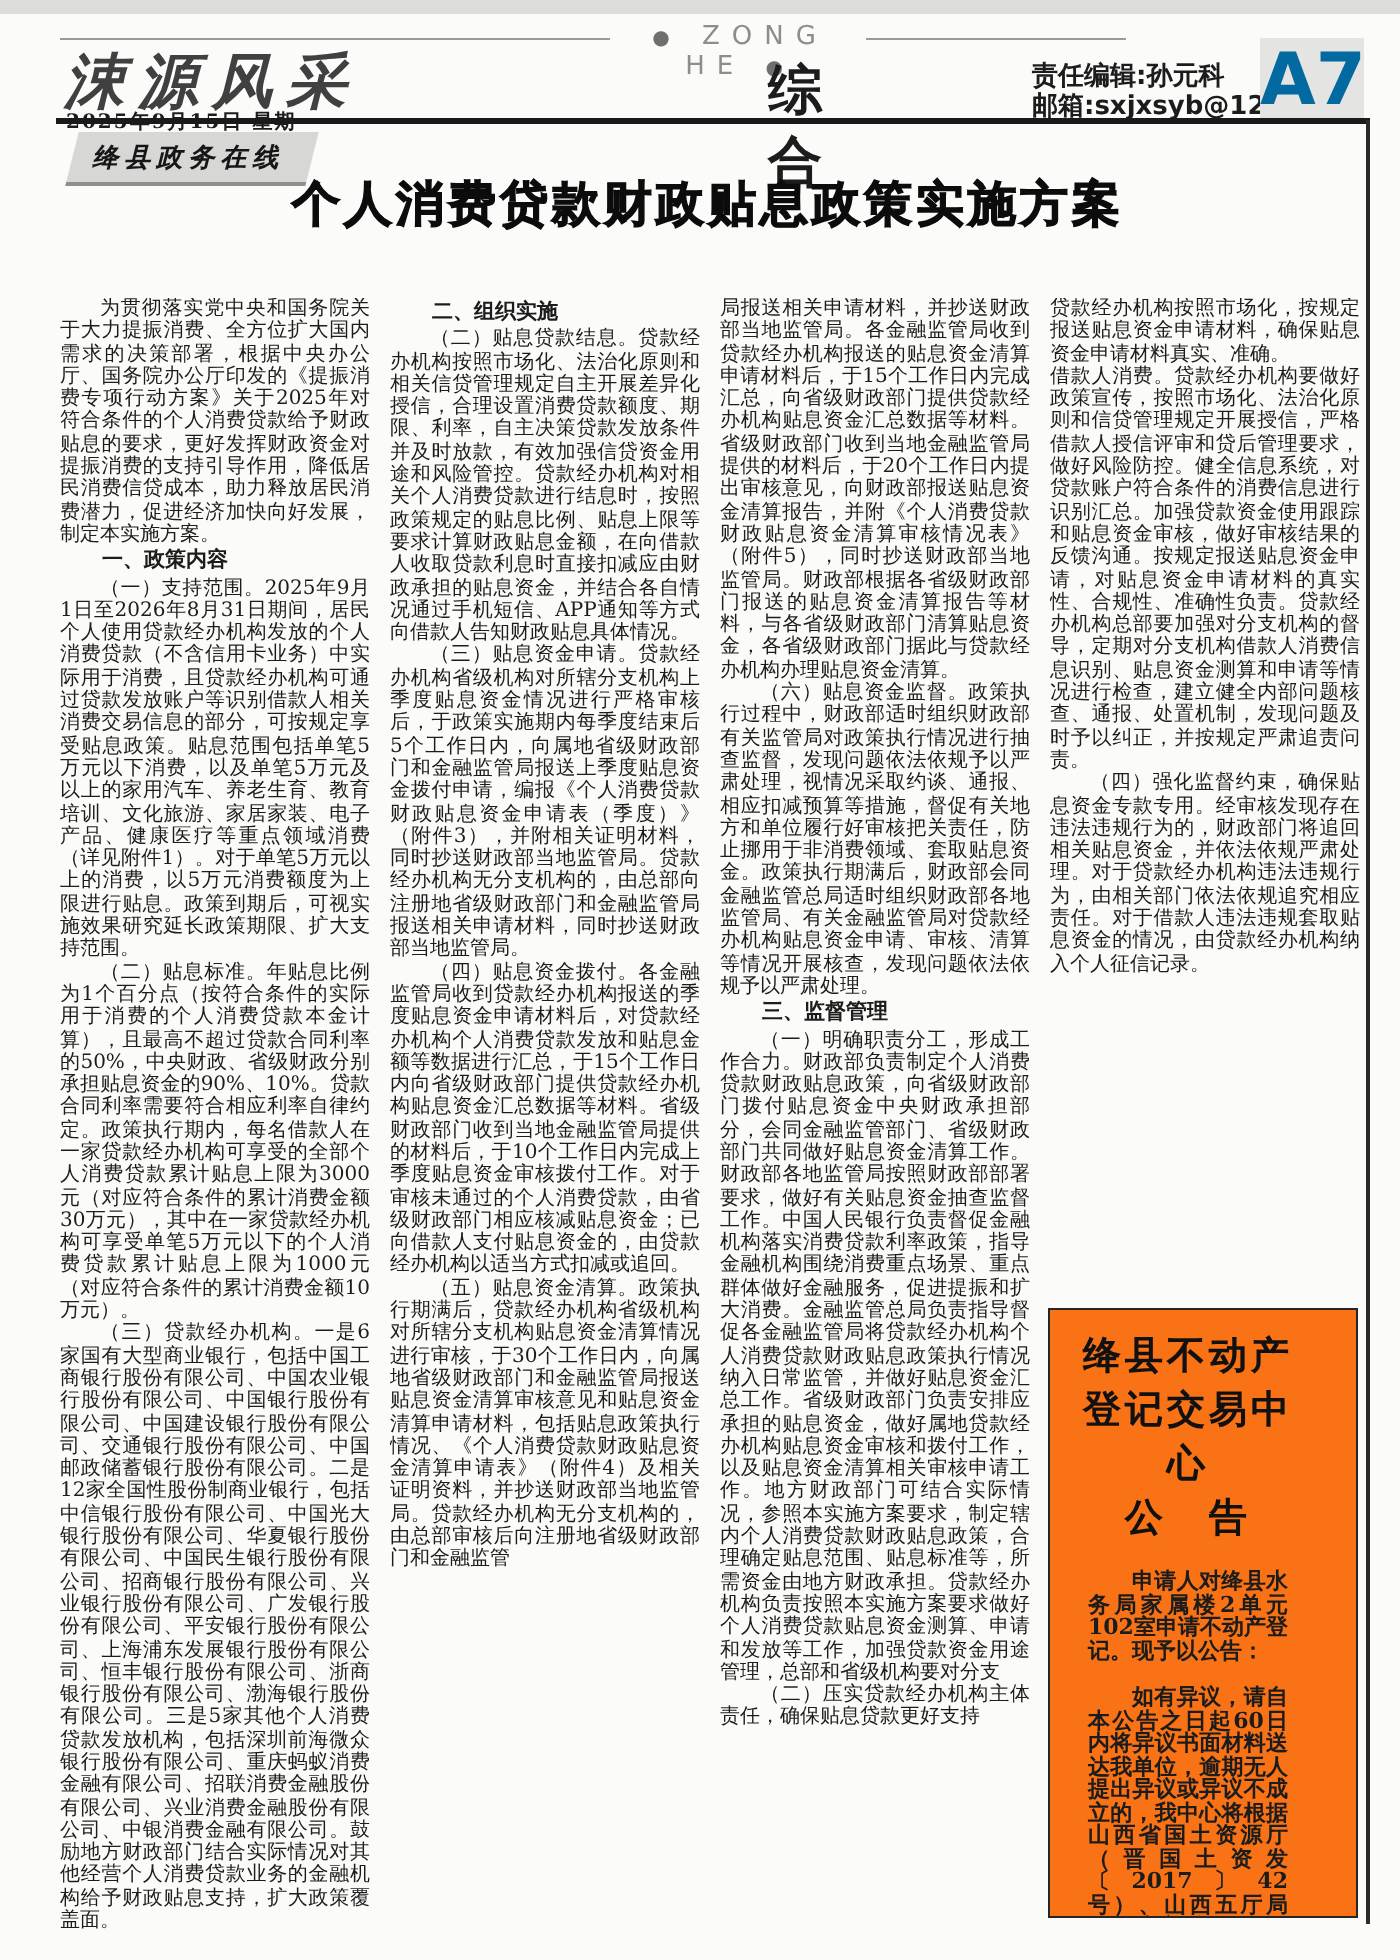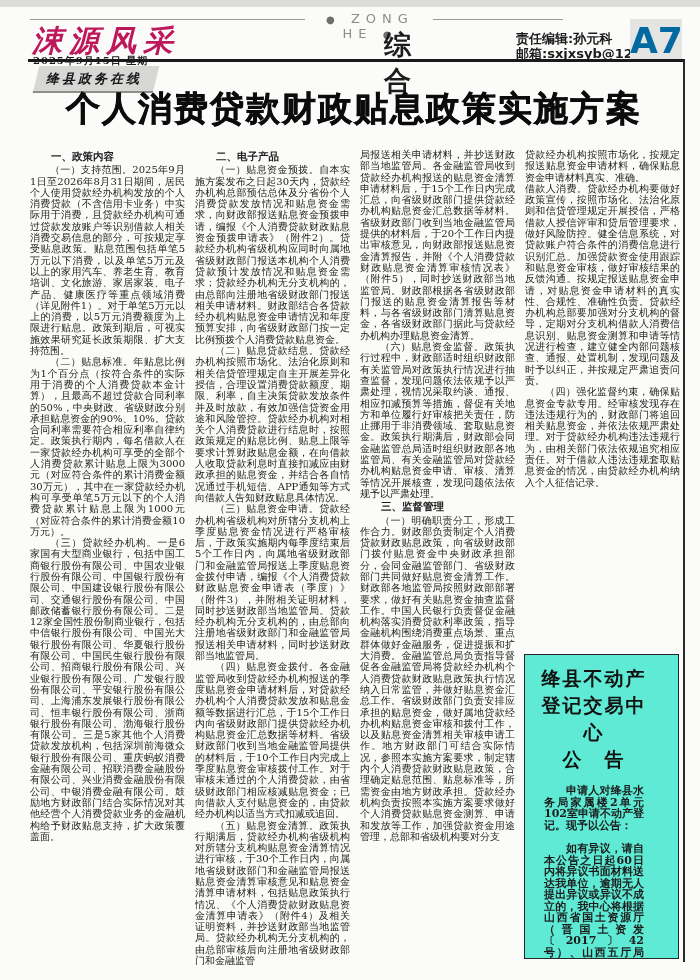--- a/index.html
+++ b/index.html
@@ -12,21 +12,21 @@
   .top-strip{position:absolute;left:0;top:0;width:700px;height:7px;background:#dddddb;}
   .bottom-shadow{position:absolute;left:0;top:962px;width:700px;height:18px;
     background:linear-gradient(180deg,#b9b9b7 0%,#8f8f8d 55%,#airy 100%,#9a9a98 100%);}
   .right-rule{position:absolute;left:683px;top:60px;width:2px;height:902px;background:#2a2a2a;}
 
   
   .hdr{position:absolute;left:0;top:7px;width:700px;height:52px;}
   .hdr-topline-left{position:absolute;left:30px;top:12px;width:275px;height:1px;background:#9a9a98;}
   .hdr-topline-right{position:absolute;left:433px;top:12px;width:130px;height:1px;background:#9a9a98;}
   .masthead{position:absolute;left:32px;top:14px;font-size:30px;font-weight:bold;font-style:italic;
-    letter-spacing:7px;color:#be185d;font-family:Liberation Sans, sans-serif;}
+    letter-spacing:7px;color:#404040;font-family:Liberation Sans, sans-serif;}
   .dateline{position:absolute;left:33px;top:47px;font-size:10px;font-weight:bold;letter-spacing:1px;}
   .section-en{position:absolute;left:305px;top:4px;width:130px;text-align:center;
     color:#8d8d8b;font-size:13px;letter-spacing:6px;font-family:"DejaVu Sans",sans-serif;}
   .section-en .dot{color:#6f6f6d;font-size:10px;}
   .section-cn{position:absolute;left:300px;top:20px;width:145px;text-align:right;
     font-size:27px;font-weight:bold;letter-spacing:34px;text-indent:34px;
     font-family:"DejaVu Serif",serif;}
   .editor-box{position:absolute;left:516px;top:24px;font-size:13px;font-weight:bold;
     line-height:15px;font-family:"DejaVu Sans",sans-serif;}
   .page-no{position:absolute;left:630px;top:12px;width:52px;height:42px;background:#e4e4e2;
@@ -35,37 +35,37 @@
   .hdr-rule{position:absolute;left:28px;top:59px;width:657px;height:3px;background:#1a1a1a;}
 
   
   .tag{position:absolute;left:36px;top:66px;padding:2px 14px 3px 10px;background:#d7d7d5;
     border-bottom:2px solid #8e8e8c;transform:skewX(-14deg);}
   .tag span{display:inline-block;transform:skewX(14deg);font-size:13px;font-weight:bold;
     font-style:italic;letter-spacing:3px;color:#161616;}
 
   
   .headline{position:absolute;left:30px;top:86px;width:648px;text-align:center;
-    font-size:34px;font-weight:900;letter-spacing:2px;color:#0c0c0c;
+    font-size:24px;font-weight:900;letter-spacing:2px;color:#0c0c0c;
     font-family:"DejaVu Serif",serif;-webkit-text-stroke:0.6px #0c0c0c;}
 
   
   .columns{position:absolute;left:30px;top:149px;width:649px;height:816px;
     display:flex;gap:10px;}
   .col{width:155px;height:816px;overflow:hidden;flex:0 0 auto;}
   .col p,.col h3{margin:0;font-size:10px;line-height:11.3px;text-align:justify;
     font-family:"DejaVu Serif",serif;font-weight:normal;}
   .col p.p{text-indent:2em;}
   .col p.p-cont{text-indent:0;}
   .col h3.h{font-size:10.5px;font-weight:bold;text-indent:2em;margin:2px 0 2px 0;
     font-family:"DejaVu Sans",sans-serif;}
 
   
   .notice{position:absolute;left:524px;top:654px;width:155px;height:305px;box-sizing:border-box;
-    border:1.5px solid #262626;background:#5eead4;padding:10px 22px 6px 7px;overflow:hidden;}
+    border:1.5px solid #262626;background:#f97316;padding:10px 22px 6px 7px;overflow:hidden;}
   .notice .ntitle{text-align:center;font-size:19px;font-weight:900;line-height:27px;
     letter-spacing:2px;font-family:"DejaVu Serif",serif;color:#111;}
   .notice .nbody{margin-top:8px;}
   .notice .nbody p{margin:12px;font-size:11px;line-height:11.5px;text-align:justify;text-indent:2em;font-weight:bold;}
   .notice .nfoot{margin-top:9px;font-size:9.5px;font-weight:bold;text-align:right;line-height:13px;}
 </style>
 </head>
 <body>
 
 <div class="top-strip"></div>
@@ -84,38 +84,39 @@
   <div class="page-no">A7</div>
 </div>
 <div class="hdr-rule"></div>
 
 <div class="tag"><span>绛县政务在线</span></div>
 
 <div class="headline">个人消费贷款财政贴息政策实施方案</div>
 
 <div class="columns" id="columns">
     <div class="col">
+      <p class="p">为贯彻落实党中央和国务院关于大力提振消费、全方位扩大国内需求的决策部署，根据中央办公厅、国务院办公厅印发的《提振消费专项行动方案》关于2025年对符合条件的个人消费贷款给予财政贴息的要求，更好发挥财政资金对提振消费的支持引导作用，降低居民消费信贷成本，助力释放居民消费潜力，促进经济加快向好发展，制定本实施方案。</p>
       <h3 class="h">一、政策内容</h3>
       <p class="p">（一）支持范围。2025年9月1日至2026年8月31日期间，居民个人使用贷款经办机构发放的个人消费贷款（不含信用卡业务）中实际用于消费，且贷款经办机构可通过贷款发放账户等识别借款人相关消费交易信息的部分，可按规定享受贴息政策。贴息范围包括单笔5万元以下消费，以及单笔5万元及以上的家用汽车、养老生育、教育培训、文化旅游、家居家装、电子产品、健康医疗等重点领域消费（详见附件1）。对于单笔5万元以上的消费，以5万元消费额度为上限进行贴息。政策到期后，可视实施效果研究延长政策期限、扩大支持范围。</p>
       <p class="p">（二）贴息标准。年贴息比例为1个百分点（按符合条件的实际用于消费的个人消费贷款本金计算），且最高不超过贷款合同利率的50%，中央财政、省级财政分别承担贴息资金的90%、10%。贷款合同利率需要符合相应利率自律约定。政策执行期内，每名借款人在一家贷款经办机构可享受的全部个人消费贷款累计贴息上限为3000元（对应符合条件的累计消费金额30万元），其中在一家贷款经办机构可享受单笔5万元以下的个人消费贷款累计贴息上限为1000元（对应符合条件的累计消费金额10万元）。</p>
       <p class="p">（三）贷款经办机构。一是6家国有大型商业银行，包括中国工商银行股份有限公司、中国农业银行股份有限公司、中国银行股份有限公司、中国建设银行股份有限公司、交通银行股份有限公司、中国邮政储蓄银行股份有限公司。二是12家全国性股份制商业银行，包括中信银行股份有限公司、中国光大银行股份有限公司、华夏银行股份有限公司、中国民生银行股份有限公司、招商银行股份有限公司、兴业银行股份有限公司、广发银行股份有限公司、平安银行股份有限公司、上海浦东发展银行股份有限公司、恒丰银行股份有限公司、浙商银行股份有限公司、渤海银行股份有限公司。三是5家其他个人消费贷款发放机构，包括深圳前海微众银行股份有限公司、重庆蚂蚁消费金融有限公司、招联消费金融股份有限公司、兴业消费金融股份有限公司、中银消费金融有限公司。鼓励地方财政部门结合实际情况对其他经营个人消费贷款业务的金融机构给予财政贴息支持，扩大政策覆盖面。</p>
     </div>
     <div class="col">
-      <h3 class="h">二、电子产品</h3>
-      <p class="p">（一）贴息资金预拨。自本实施方案发布之日起30天内，贷款经办机构总部预估总体及分省份个人消费贷款发放情况和贴息资金需求，向财政部报送贴息资金预拨申请，编报《个人消费贷款财政贴息资金预拨申请表》（附件2）。贷款经办机构省级机构应同时向属地省级财政部门报送本机构个人消费贷款预计发放情况和贴息资金需求；贷款经办机构无分支机构的，由总部向注册地省级财政部门报送相关申请材料。财政部结合各贷款经办机构贴息资金申请情况和年度预算安排，向省级财政部门按一定比例预拨个人消费贷款贴息资金。</p>
+      <h3 class="h">二、组织实施</h3>
       <p class="p">（二）贴息贷款结息。贷款经办机构按照市场化、法治化原则和相关信贷管理规定自主开展差异化授信，合理设置消费贷款额度、期限、利率，自主决策贷款发放条件并及时放款，有效加强信贷资金用途和风险管控。贷款经办机构对相关个人消费贷款进行结息时，按照政策规定的贴息比例、贴息上限等要求计算财政贴息金额，在向借款人收取贷款利息时直接扣减应由财政承担的贴息资金，并结合各自情况通过手机短信、APP通知等方式向借款人告知财政贴息具体情况。</p>
       <p class="p">（三）贴息资金申请。贷款经办机构省级机构对所辖分支机构上季度贴息资金情况进行严格审核后，于政策实施期内每季度结束后5个工作日内，向属地省级财政部门和金融监管局报送上季度贴息资金拨付申请，编报《个人消费贷款财政贴息资金申请表（季度）》（附件3），并附相关证明材料，同时抄送财政部当地监管局。贷款经办机构无分支机构的，由总部向注册地省级财政部门和金融监管局报送相关申请材料，同时抄送财政部当地监管局。</p>
       <p class="p">（四）贴息资金拨付。各金融监管局收到贷款经办机构报送的季度贴息资金申请材料后，对贷款经办机构个人消费贷款发放和贴息金额等数据进行汇总，于15个工作日内向省级财政部门提供贷款经办机构贴息资金汇总数据等材料。省级财政部门收到当地金融监管局提供的材料后，于10个工作日内完成上季度贴息资金审核拨付工作。对于审核未通过的个人消费贷款，由省级财政部门相应核减贴息资金；已向借款人支付贴息资金的，由贷款经办机构以适当方式扣减或追回。</p>
       <p class="p">（五）贴息资金清算。政策执行期满后，贷款经办机构省级机构对所辖分支机构贴息资金清算情况进行审核，于30个工作日内，向属地省级财政部门和金融监管局报送贴息资金清算审核意见和贴息资金清算申请材料，包括贴息政策执行情况、《个人消费贷款财政贴息资金清算申请表》（附件4）及相关证明资料，并抄送财政部当地监管局。贷款经办机构无分支机构的，由总部审核后向注册地省级财政部门和金融监管</p>
     </div>
     <div class="col">
       <p class="p-cont">局报送相关申请材料，并抄送财政部当地监管局。各金融监管局收到贷款经办机构报送的贴息资金清算申请材料后，于15个工作日内完成汇总，向省级财政部门提供贷款经办机构贴息资金汇总数据等材料。省级财政部门收到当地金融监管局提供的材料后，于20个工作日内提出审核意见，向财政部报送贴息资金清算报告，并附《个人消费贷款财政贴息资金清算审核情况表》（附件5），同时抄送财政部当地监管局。财政部根据各省级财政部门报送的贴息资金清算报告等材料，与各省级财政部门清算贴息资金，各省级财政部门据此与贷款经办机构办理贴息资金清算。</p>
       <p class="p">（六）贴息资金监督。政策执行过程中，财政部适时组织财政部有关监管局对政策执行情况进行抽查监督，发现问题依法依规予以严肃处理，视情况采取约谈、通报、相应扣减预算等措施，督促有关地方和单位履行好审核把关责任，防止挪用于非消费领域、套取贴息资金。政策执行期满后，财政部会同金融监管总局适时组织财政部各地监管局、有关金融监管局对贷款经办机构贴息资金申请、审核、清算等情况开展核查，发现问题依法依规予以严肃处理。</p>
       <h3 class="h">三、监督管理</h3>
       <p class="p">（一）明确职责分工，形成工作合力。财政部负责制定个人消费贷款财政贴息政策，向省级财政部门拨付贴息资金中央财政承担部分，会同金融监管部门、省级财政部门共同做好贴息资金清算工作。财政部各地监管局按照财政部部署要求，做好有关贴息资金抽查监督工作。中国人民银行负责督促金融机构落实消费贷款利率政策，指导金融机构围绕消费重点场景、重点群体做好金融服务，促进提振和扩大消费。金融监管总局负责指导督促各金融监管局将贷款经办机构个人消费贷款财政贴息政策执行情况纳入日常监管，并做好贴息资金汇总工作。省级财政部门负责安排应承担的贴息资金，做好属地贷款经办机构贴息资金审核和拨付工作，以及贴息资金清算相关审核申请工作。地方财政部门可结合实际情况，参照本实施方案要求，制定辖内个人消费贷款财政贴息政策，合理确定贴息范围、贴息标准等，所需资金由地方财政承担。贷款经办机构负责按照本实施方案要求做好个人消费贷款贴息资金测算、申请和发放等工作，加强贷款资金用途管理，总部和省级机构要对分支</p>
+      <p class="p">（二）压实贷款经办机构主体责任，确保贴息贷款更好支持</p>
     </div>
     <div class="col">
       <p class="p-cont">贷款经办机构按照市场化，按规定报送贴息资金申请材料，确保贴息资金申请材料真实、准确。</p>
       <p class="p-cont">借款人消费。贷款经办机构要做好政策宣传，按照市场化、法治化原则和信贷管理规定开展授信，严格借款人授信评审和贷后管理要求，做好风险防控。健全信息系统，对贷款账户符合条件的消费信息进行识别汇总。加强贷款资金使用跟踪和贴息资金审核，做好审核结果的反馈沟通。按规定报送贴息资金申请，对贴息资金申请材料的真实性、合规性、准确性负责。贷款经办机构总部要加强对分支机构的督导，定期对分支机构借款人消费信息识别、贴息资金测算和申请等情况进行检查，建立健全内部问题核查、通报、处置机制，发现问题及时予以纠正，并按规定严肃追责问责。</p>
       <p class="p">（四）强化监督约束，确保贴息资金专款专用。经审核发现存在违法违规行为的，财政部门将追回相关贴息资金，并依法依规严肃处理。对于贷款经办机构违法违规行为，由相关部门依法依规追究相应责任。对于借款人违法违规套取贴息资金的情况，由贷款经办机构纳入个人征信记录。</p>
     </div>
   </div>
 
 <div class="notice">
   <div class="ntitle" id="notice-title">

